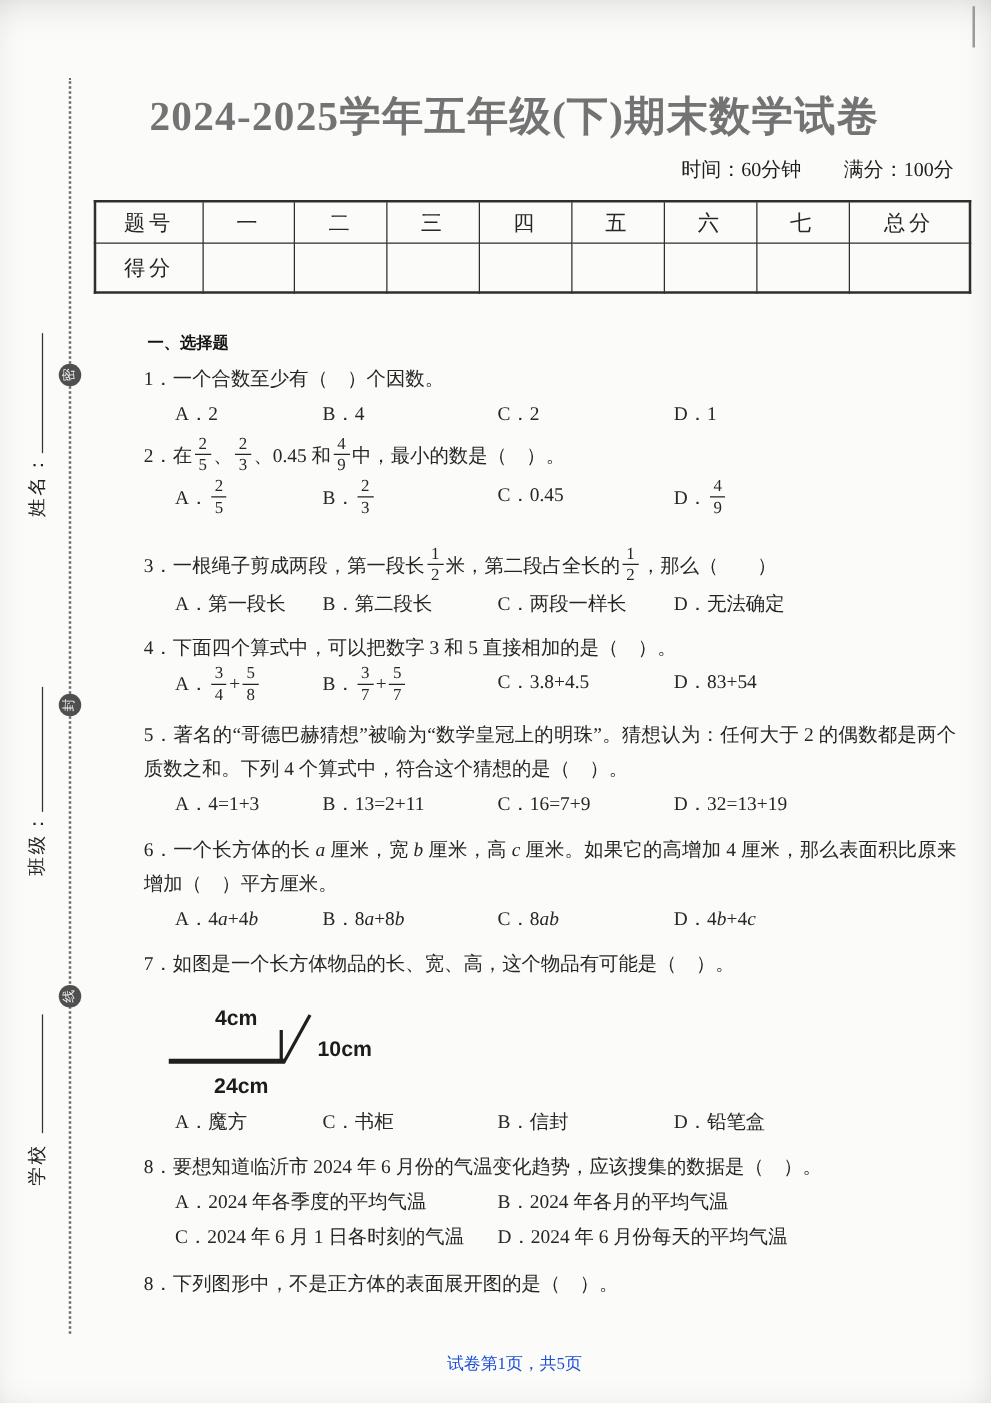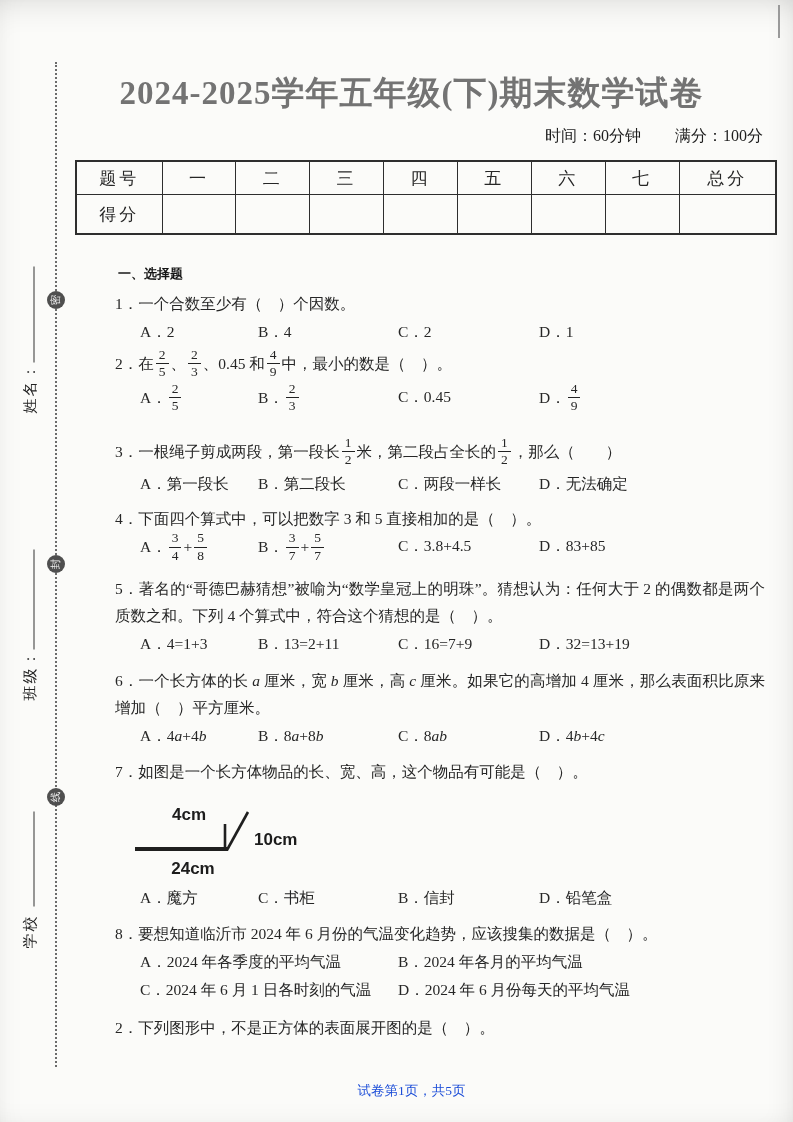--- a/index.html
+++ b/index.html
@@ -157,21 +157,21 @@
           <span class="opt">C．两段一样长</span>
           <span class="opt">D．无法确定</span>
         </div>
       </div>
       <div class="q q4">
         <div class="q-text">4．下面四个算式中，可以把数字 3 和 5 直接相加的是（　）。</div>
         <div class="q-opts cols4">
           <span class="opt">A．<span class="frac"><span class="fnum">3</span><span class="fden">4</span></span>+<span class="frac"><span class="fnum">5</span><span class="fden">8</span></span></span>
           <span class="opt">B．<span class="frac"><span class="fnum">3</span><span class="fden">7</span></span>+<span class="frac"><span class="fnum">5</span><span class="fden">7</span></span></span>
           <span class="opt">C．3.8+4.5</span>
-          <span class="opt">D．83+85</span>
+          <span class="opt">D．83+54</span>
         </div>
       </div>
       <div class="q q5">
         <div class="q-text">5．著名的“哥德巴赫猜想”被喻为“数学皇冠上的明珠”。猜想认为：任何大于 2 的偶数都是两个质数之和。下列 4 个算式中，符合这个猜想的是（　）。</div>
         <div class="q-opts cols4">
           <span class="opt">A．4=1+3</span>
           <span class="opt">B．13=2+11</span>
           <span class="opt">C．16=7+9</span>
           <span class="opt">D．32=13+19</span>
         </div>
@@ -205,18 +205,18 @@
       <div class="q q8">
         <div class="q-text">8．要想知道临沂市 2024 年 6 月份的气温变化趋势，应该搜集的数据是（　）。</div>
         <div class="q-opts cols2">
           <span class="opt">A．2024 年各季度的平均气温</span>
           <span class="opt">B．2024 年各月的平均气温</span>
           <span class="opt">C．2024 年 6 月 1 日各时刻的气温</span>
           <span class="opt">D．2024 年 6 月份每天的平均气温</span>
         </div>
       </div>
       <div class="q q9">
-        <div class="q-text">2．下列图形中，不是正方体的表面展开图的是（　）。</div>
+        <div class="q-text">8．下列图形中，不是正方体的表面展开图的是（　）。</div>
       </div>
     </div>
 
   <div class="footer">试卷第1页，共5页</div>
 </div>
 
 </body></html>

